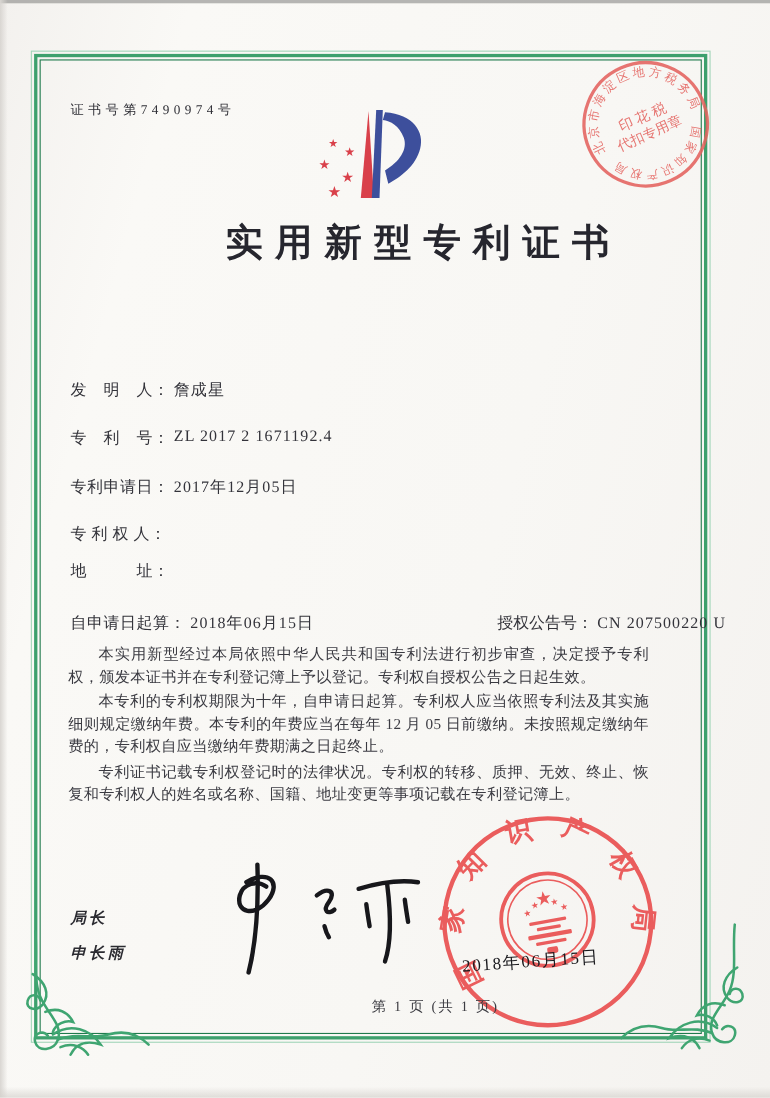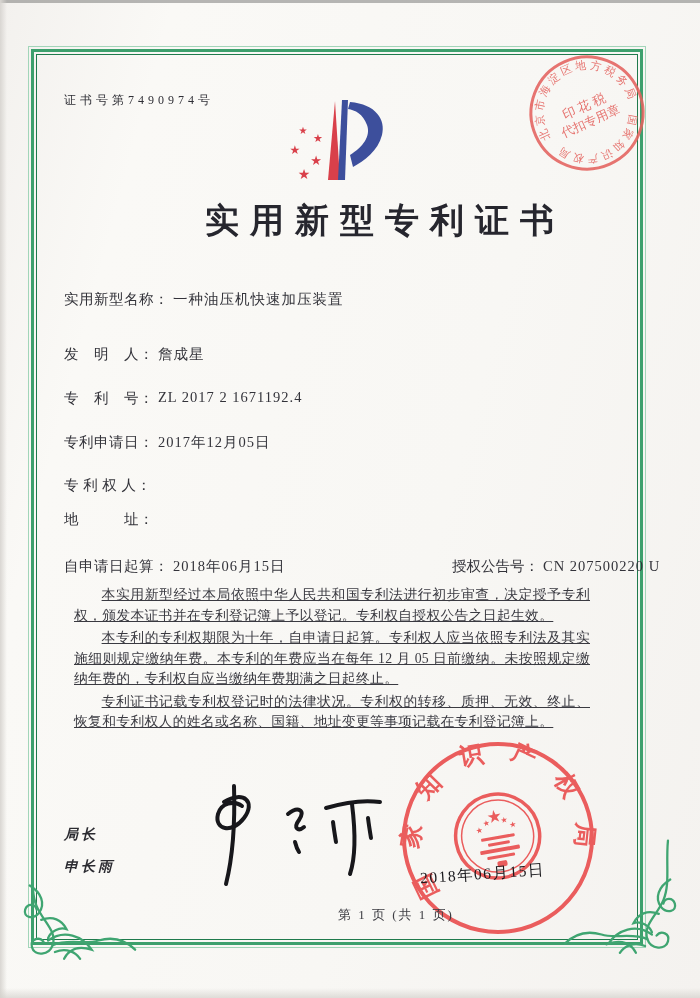--- a/index.html
+++ b/index.html
@@ -24,21 +24,21 @@
   
   .logo{position:absolute;left:272px;top:98px;width:170px;height:118px;}
   
   .field{position:absolute;left:64px;width:560px;font-size:14.5px;color:#33333a;display:flex;align-items:flex-start;}
   .field .lbl{white-space:pre;min-width:90px;letter-spacing:.5px;}
   .field .val{margin-left:4px;letter-spacing:1px;}
   .addr-lines div{letter-spacing:.5px;line-height:22px;}
   .grant-right{position:absolute;left:388px;top:0;white-space:nowrap;}
   
   .body-text{position:absolute;left:62px;top:585px;width:528px;font-size:13.8px;line-height:20.5px;text-align:justify;color:#3a3a41;letter-spacing:.3px;}
-  .body-text p{margin:0 0 2px 12px;text-indent:2em;text-decoration:underline;}
+  .body-text p{margin:0 0 2px 0;text-indent:2em;}
   
   .signer{position:absolute;left:64px;font-size:14px;font-weight:600;color:#2b2b31;font-family:"Liberation Sans","DejaVu Sans",sans-serif;letter-spacing:3px;font-style:italic;}
   .signer.t1{top:826px;}
   .signer.t2{top:858px;}
   .signature{position:absolute;left:168px;top:780px;width:230px;height:120px;}
   
   .tax-stamp{position:absolute;left:524px;top:50px;width:126px;height:126px;transform:rotate(-24deg);opacity:.88;}
   .seal{position:absolute;left:396px;top:736px;width:204px;height:204px;transform:rotate(-10deg);opacity:.93;}
   .seal-date{position:absolute;left:420px;top:864px;font-size:15.5px;color:#19191d;letter-spacing:1.5px;transform:rotate(-4deg);white-space:nowrap;}
   .footer{position:absolute;left:44px;top:906px;width:616px;text-align:center;font-size:13px;color:#3c3c42;letter-spacing:2px;padding-left:44px;}
@@ -105,24 +105,20 @@
     </text>
     <text x="0" y="-3" font-size="13" fill="#e4635f" text-anchor="middle">印 花 税</text>
     <text x="0" y="13" font-size="12.5" fill="#e4635f" text-anchor="middle">代扣专用章</text>
     <text font-size="10.5" fill="#e4635f" letter-spacing="3">
       <textPath href="#taxArcBottom" startOffset="50%" text-anchor="middle">国家知识产权局</textPath>
     </text>
   </svg>
 
   <div class="title">实用新型专利证书</div>
 
-  <div class="field" style="top:290px">
-    <span class="lbl">实用新型名称：</span>
-    <span class="val">一种油压机快速加压装置</span>
-  </div>
   <div class="field" style="top:345px">
     <span class="lbl">发　明　人：</span>
     <span class="val">詹成星</span>
   </div>
   <div class="field" style="top:389px">
     <span class="lbl">专　利　号：</span>
     <span class="val">ZL 2017 2 1671192.4</span>
   </div>
   <div class="field" style="top:433px">
     <span class="lbl">专利申请日：</span>

